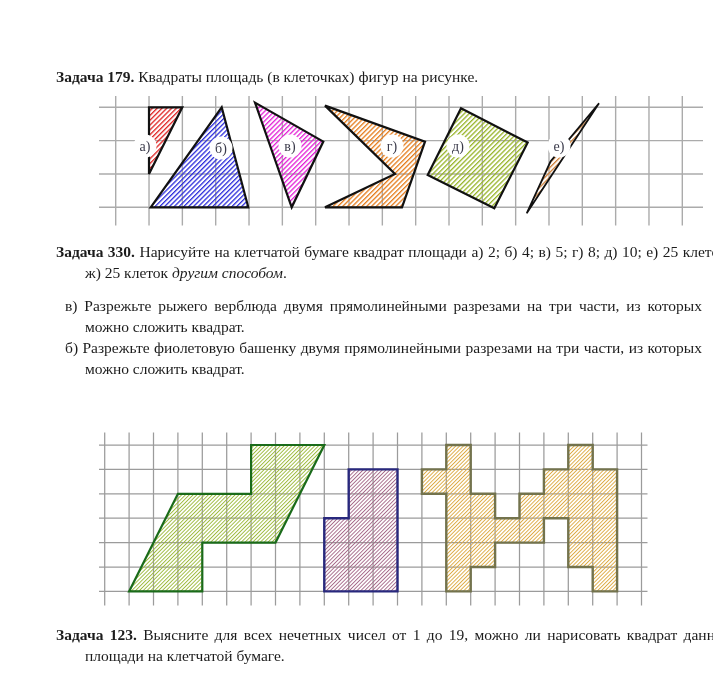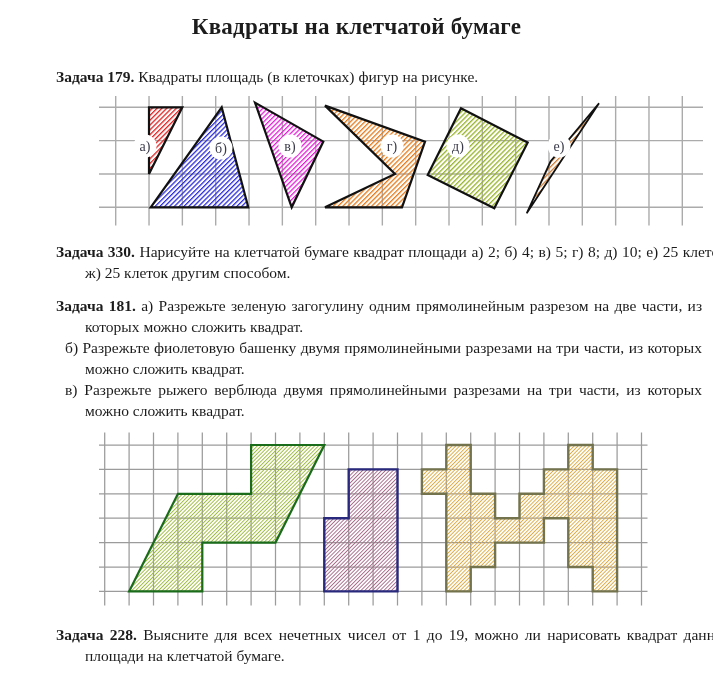--- a/index.html
+++ b/index.html
@@ -5,30 +5,29 @@
   html,body{margin:0;padding:0;background:#fff;}
   #page{position:relative;width:713px;height:673px;background:#ffffff;overflow:hidden;
         font-family:"Liberation Serif", serif;color:#1c1c1c;}
   #doc-title{position:absolute;left:0;top:14px;width:713px;text-align:center;
         font-size:23px;font-weight:bold;letter-spacing:.2px;}
   .prob{position:absolute;left:56px;width:646px;margin:0;font-size:15.5px;line-height:21px;
         text-align:justify;}
   .hangA{padding-left:29px;text-indent:-29px;}
   .hangB{padding-left:29px;text-indent:-20px;}
   .plabel{font-weight:bold;font-family:Liberation Serif, serif;}
-  .ital{}
+  .ital{font-style:italic;}
   .figsvg{position:absolute;}
   svg text{font-family:"Liberation Serif", serif;}
 </style>
 </head>
 <body>
 
 <div id="page">
 
-  <div id="doc-title">Квадраты на клетчатой бумаге</div>
 
   <p class="prob hangA" style="top:66px">
     <span class="plabel">Задача 179.</span>
     <span>Квадраты площадь (в клеточках) фигур на рисунке.</span>
   </p>
 
   <svg id="fig1" class="figsvg" style="left:95px;top:90px" width="615" height="141" viewBox="95 90 615 141">
       <defs>
         <pattern id="fig1-hatch-a" width="3.4" height="8" patternUnits="userSpaceOnUse" patternTransform="rotate(45)">
           <rect x="0" y="0" width="1.3" height="8" fill="#e02323"></rect>
@@ -91,29 +90,25 @@
       <text x="559" y="150.5" text-anchor="middle" font-size="14" fill="#3a3a4a">е)</text>
     </svg>
 
   <p class="prob hangA" style="top:241px">
     <span class="plabel">Задача 330.</span>
     <span>Нарисуйте на клетчатой бумаге квадрат площади а) 2; б) 4; в) 5; г) 8; д) 10; е) 25 клеток; ж) 25 клеток</span>
     <span class="ital">другим способом</span><span>.</span>
   </p>
 
   <div class="prob" style="top:295px">
-    <div class="hangA">
-      <span class="plabel">Задача 181.</span>
-      <span>а) Разрежьте зеленую загогулину одним прямолинейным раз­резом на две части, из которых можно сложить квадрат.</span>
+    <div class="hangB">
+      <span>в) Разрежьте рыжего верблюда двумя прямолинейными разрезами на три части, из которых можно сложить квадрат.</span>
     </div>
     <div class="hangB">
       <span>б) Разрежьте фиолетовую башенку двумя прямолинейными разрезами на три части, из которых можно сложить квадрат.</span>
-    </div>
-    <div class="hangB">
-      <span>в) Разрежьте рыжего верблюда двумя прямолинейными разрезами на три части, из которых можно сложить квадрат.</span>
     </div>
   </div>
 
   <svg id="fig2" class="figsvg" style="left:95px;top:425px" width="558" height="192" viewBox="95 425 558 192">
       <defs>
         <pattern id="fig2-hatch-zagogulina-green" width="2.7" height="8" patternUnits="userSpaceOnUse" patternTransform="rotate(45)">
           <rect x="0" y="0" width="0.95" height="8" fill="#9dba3c"></rect>
         </pattern>
         <pattern id="fig2-hatch-bashenka-purple" width="2.7" height="8" patternUnits="userSpaceOnUse" patternTransform="rotate(45)">
           <rect x="0" y="0" width="0.95" height="8" fill="#a66a89"></rect>
@@ -151,17 +146,17 @@
       <line x1="99" y1="518.2" x2="647.5" y2="518.2" stroke="#9b9b9b" stroke-width="1.25"></line>
       <line x1="99" y1="542.6" x2="647.5" y2="542.6" stroke="#9b9b9b" stroke-width="1.25"></line>
       <line x1="99" y1="567" x2="647.5" y2="567" stroke="#9b9b9b" stroke-width="1.25"></line>
       <line x1="99" y1="591.4" x2="647.5" y2="591.4" stroke="#9b9b9b" stroke-width="1.25"></line>
       <polygon points="251.1,445 324.3,445 275.5,542.6 202.3,542.6 202.3,591.4 129.1,591.4 177.9,493.8 251.1,493.8" fill="url(#fig2-hatch-zagogulina-green)" stroke="#1a6b1a" stroke-width="2.2" stroke-linejoin="miter"></polygon>
       <polygon points="348.7,469.4 397.5,469.4 397.5,591.4 324.3,591.4 324.3,518.2 348.7,518.2" fill="url(#fig2-hatch-bashenka-purple)" stroke="#28287d" stroke-width="2.4" stroke-linejoin="miter"></polygon>
       <polygon points="446.3,445 470.7,445 470.7,493.8 495.1,493.8 495.1,518.2 519.5,518.2 519.5,493.8 543.9,493.8 543.9,469.4 568.3,469.4 568.3,445 592.7,445 592.7,469.4 617.1,469.4 617.1,591.4 592.7,591.4 592.7,567 568.3,567 568.3,518.2 543.9,518.2 543.9,542.6 495.1,542.6 495.1,567 470.7,567 470.7,591.4 446.3,591.4 446.3,493.8 421.9,493.8 421.9,469.4 446.3,469.4" fill="url(#fig2-hatch-verblyud-camel)" stroke="#73734d" stroke-width="2.4" stroke-linejoin="miter"></polygon>
     </svg>
 
   <p class="prob hangA" style="top:624px">
-    <span class="plabel">Задача 228.</span>
+    <span class="plabel">Задача 123.</span>
     <span>Выясните для всех нечетных чисел от 1 до 19, можно ли нарисовать квадрат данной площади на клетчатой бумаге.</span>
   </p>
 
 </div>
 
 </body></html>

